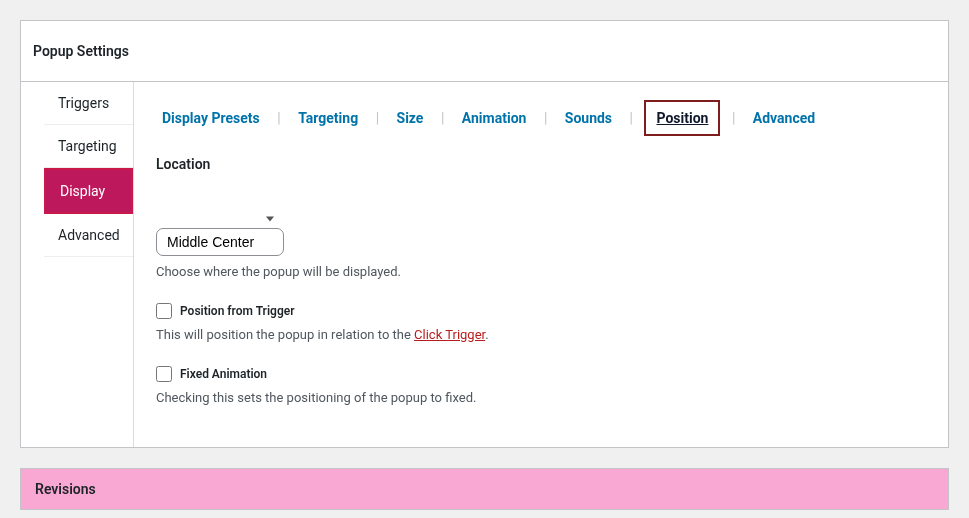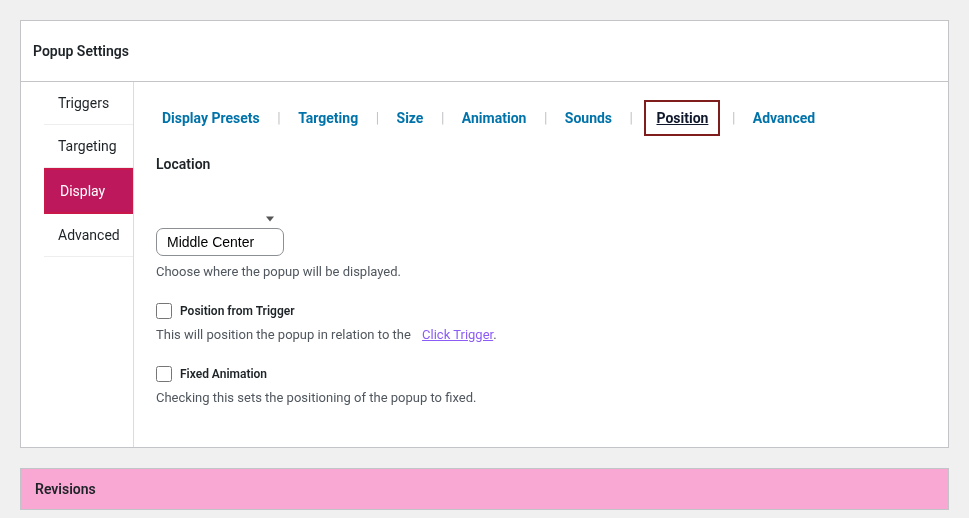--- a/index.html
+++ b/index.html
@@ -126,22 +126,21 @@
       border: 1px solid #8c8f94;
       border-radius: 3px;
       cursor: pointer;
     }
     .checkbox-label {
       font-weight: 600;
       font-size: 12px;
       text-align: right;
     }
     a.inline-link {
-      color: #8b5cf6;
-      margin-left: 8px;
+      color: #b91c1c;
     }
     .panel-simple {
       background: #f9a8d4;
       border: 1px solid #c3c4c7;
       padding: 12px 14px;
       font-weight: 600;
       font-size: 14px;
       margin-bottom: 20px;
     }
   </style>

